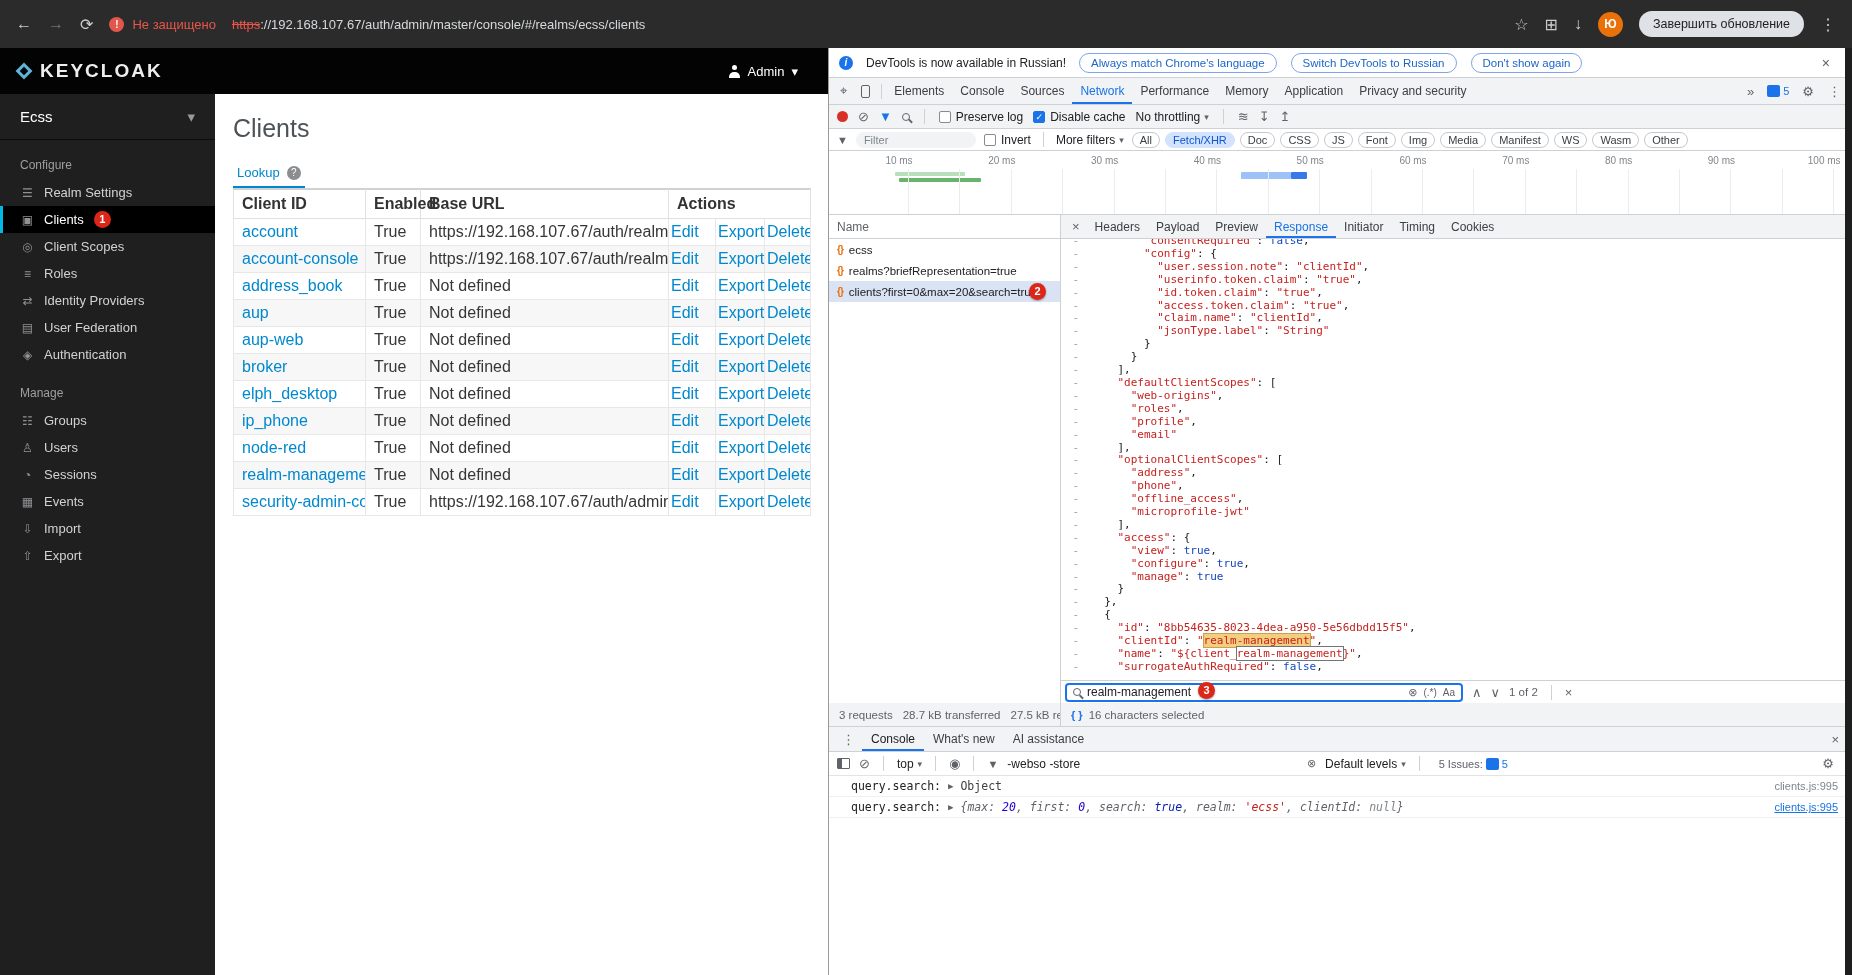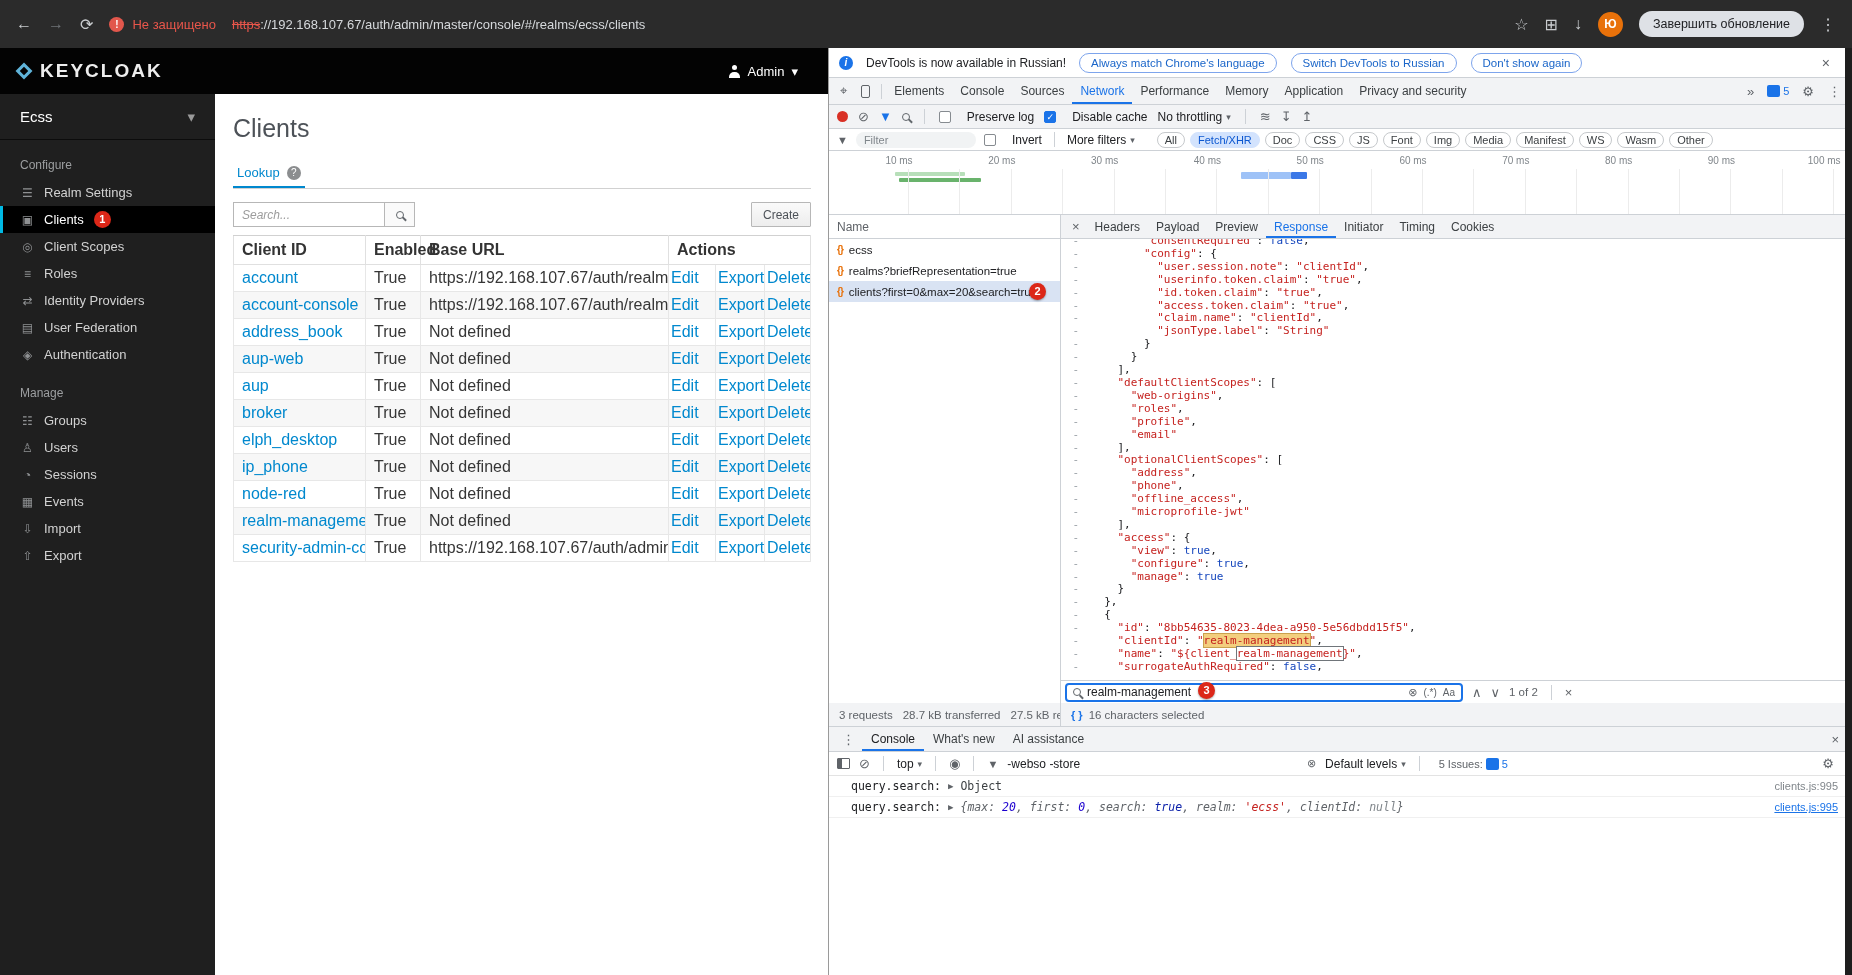--- a/index.html
+++ b/index.html
@@ -77,28 +77,28 @@
 .dt-tab.active{color:#1a73e8;box-shadow:inset 0 -2px 0 #1a73e8}
 .badge-chip{display:flex;align-items:center;gap:3px;color:#1a73e8;padding:0 6px;font-size:11px}
 .badge-sq{width:13px;height:12px;background:#1a73e8;border-radius:2px;color:#fff;font-size:9px;display:flex;align-items:center;justify-content:center}
 .dt-netbar{height:24px;background:#f2f3f5;padding:0 8px;gap:10px}
 .rec{width:11px;height:11px;border-radius:50%;background:#d93025;flex-shrink:0}
 .ic{color:#5f6368;font-size:13px;flex-shrink:0}
 .ic.blue{color:#1a73e8}
 .ic.sm{font-size:11px}
 .cb{width:12px;height:12px;border:1px solid #868b90;border-radius:2px;background:#fff;flex-shrink:0;font-size:9px;line-height:10px;text-align:center;color:transparent}
 .cb.on{background:#1a73e8;border-color:#1a73e8;color:#fff}
-.cb-group{display:flex;align-items:center;gap:16px}
+.cb-group{display:flex;align-items:center;gap:5px}
 .cb-label{font-size:12px;color:#202124;white-space:nowrap}
 .dd{font-size:12px;color:#202124;display:flex;gap:4px;align-items:center;white-space:nowrap}
 .dd .chev{font-size:9px;color:#5f6368}
 .dt-filterrow{height:22px;background:#fff;padding:0 8px;gap:8px}
 .filter-input{width:120px;height:16px;border:none;outline:none;background:#f1f3f4;border-radius:8px;padding:0 8px;font-size:11px;color:#202124;font-family:"Liberation Sans",sans-serif}
 .filter-input::placeholder{color:#80868b}
-.chips{display:flex;gap:5px;margin-left:14px}
+.chips{display:flex;gap:5px;}
 .chip{height:16px;padding:0 7px;border-radius:8px;border:1px solid #c6c9cc;display:flex;align-items:center;font-size:11px;color:#3c4043;white-space:nowrap}
 .chip.active{background:#d3e3fd;border-color:#d3e3fd;color:#0b57d0}
 .dt-timeline{height:64px;background:#fff;position:relative;border-bottom:1px solid #cdd1d6}
 .tl-label{position:absolute;top:4px;font-size:10px;color:#80868b;transform:translateX(-50%);white-space:nowrap}
 .tl-grid{position:absolute;top:18px;bottom:0;width:1px;background:#ececec}
 .tl-bar{position:absolute;border-radius:1px}
 .dt-main{display:flex;height:488px}
 .dt-names{width:232px;border-right:1px solid #cdd1d6;flex-shrink:0;display:flex;flex-direction:column;background:#fff}
 .names-header{height:24px;border-bottom:1px solid #cdd1d6;display:flex;align-items:center;padding:0 8px;color:#5f6368;background:#fff;font-size:12px}
 .req-row{height:21px;display:flex;align-items:center;padding:0 8px;gap:6px;font-size:11.5px;color:#202124;position:relative}
@@ -272,27 +272,20 @@
           </nav>
       </aside>
       <main class="kc-main">
         <h1 class="kc-title">Clients</h1>
         <div class="kc-tabs">
           <div class="kc-tab">
             <span>Lookup</span>
             <span class="kc-help">?</span>
           </div>
         </div>
-        <div class="kc-controls">
-          <input class="kc-search" placeholder="Search..." style="">
-          <span class="kc-search-btn">
-              <span class="mag"></span>
-            </span>
-          <span class="kc-create">Create</span>
-        </div>
         <table class="kc-table">
           <colgroup>
               <col style="width:132px">
               <col style="width:55px">
               <col style="width:248px">
               <col style="width:47px">
               <col style="width:49px">
               <col style="width:46px">
             </colgroup>
           <thead>
@@ -327,30 +320,30 @@
                 <td><a class="kc-link">address_book</a></td>
                 <td>True</td>
                 <td class="nd">Not defined</td>
                 <td class="act"><a class="kc-link">Edit</a></td>
                 <td class="act"><a class="kc-link">Export</a></td>
                 <td class="act"><a class="kc-link">Delete</a></td>
               </tr>
 
 
               <tr>
+                <td><a class="kc-link">aup</a></td>
+                <td>True</td>
+                <td class="nd">Not defined</td>
+                <td class="act"><a class="kc-link">Edit</a></td>
+                <td class="act"><a class="kc-link">Export</a></td>
+                <td class="act"><a class="kc-link">Delete</a></td>
+              </tr>
+
+              <tr>
                 <td><a class="kc-link">aup-web</a></td>
-                <td>True</td>
-                <td class="nd">Not defined</td>
-                <td class="act"><a class="kc-link">Edit</a></td>
-                <td class="act"><a class="kc-link">Export</a></td>
-                <td class="act"><a class="kc-link">Delete</a></td>
-              </tr>
-
-              <tr>
-                <td><a class="kc-link">aup</a></td>
                 <td>True</td>
                 <td class="nd">Not defined</td>
                 <td class="act"><a class="kc-link">Edit</a></td>
                 <td class="act"><a class="kc-link">Export</a></td>
                 <td class="act"><a class="kc-link">Delete</a></td>
               </tr>
 
               <tr>
                 <td><a class="kc-link">broker</a></td>
                 <td>True</td>

